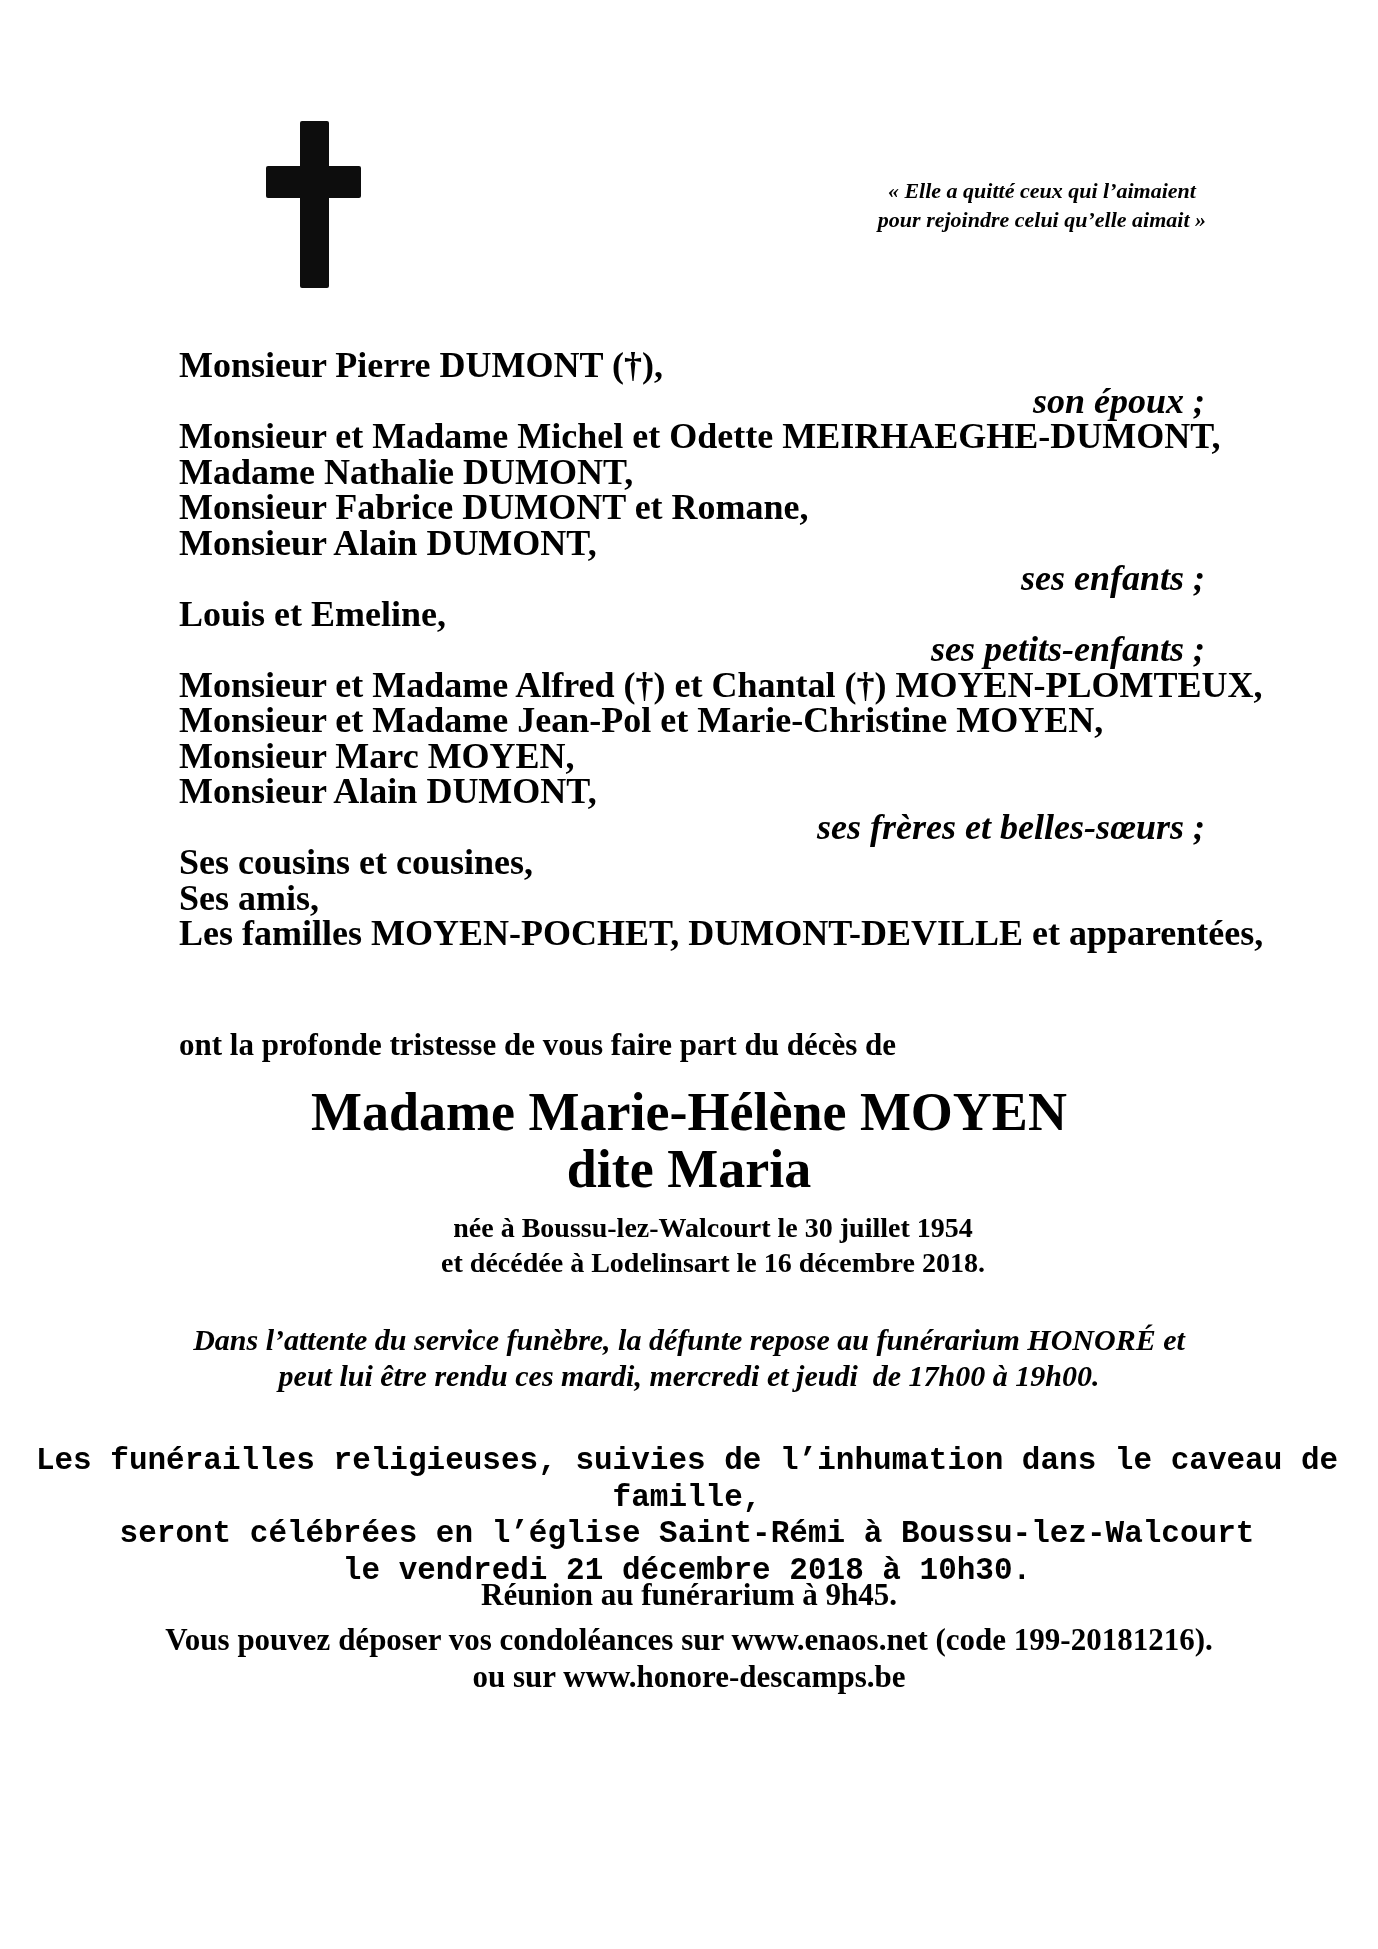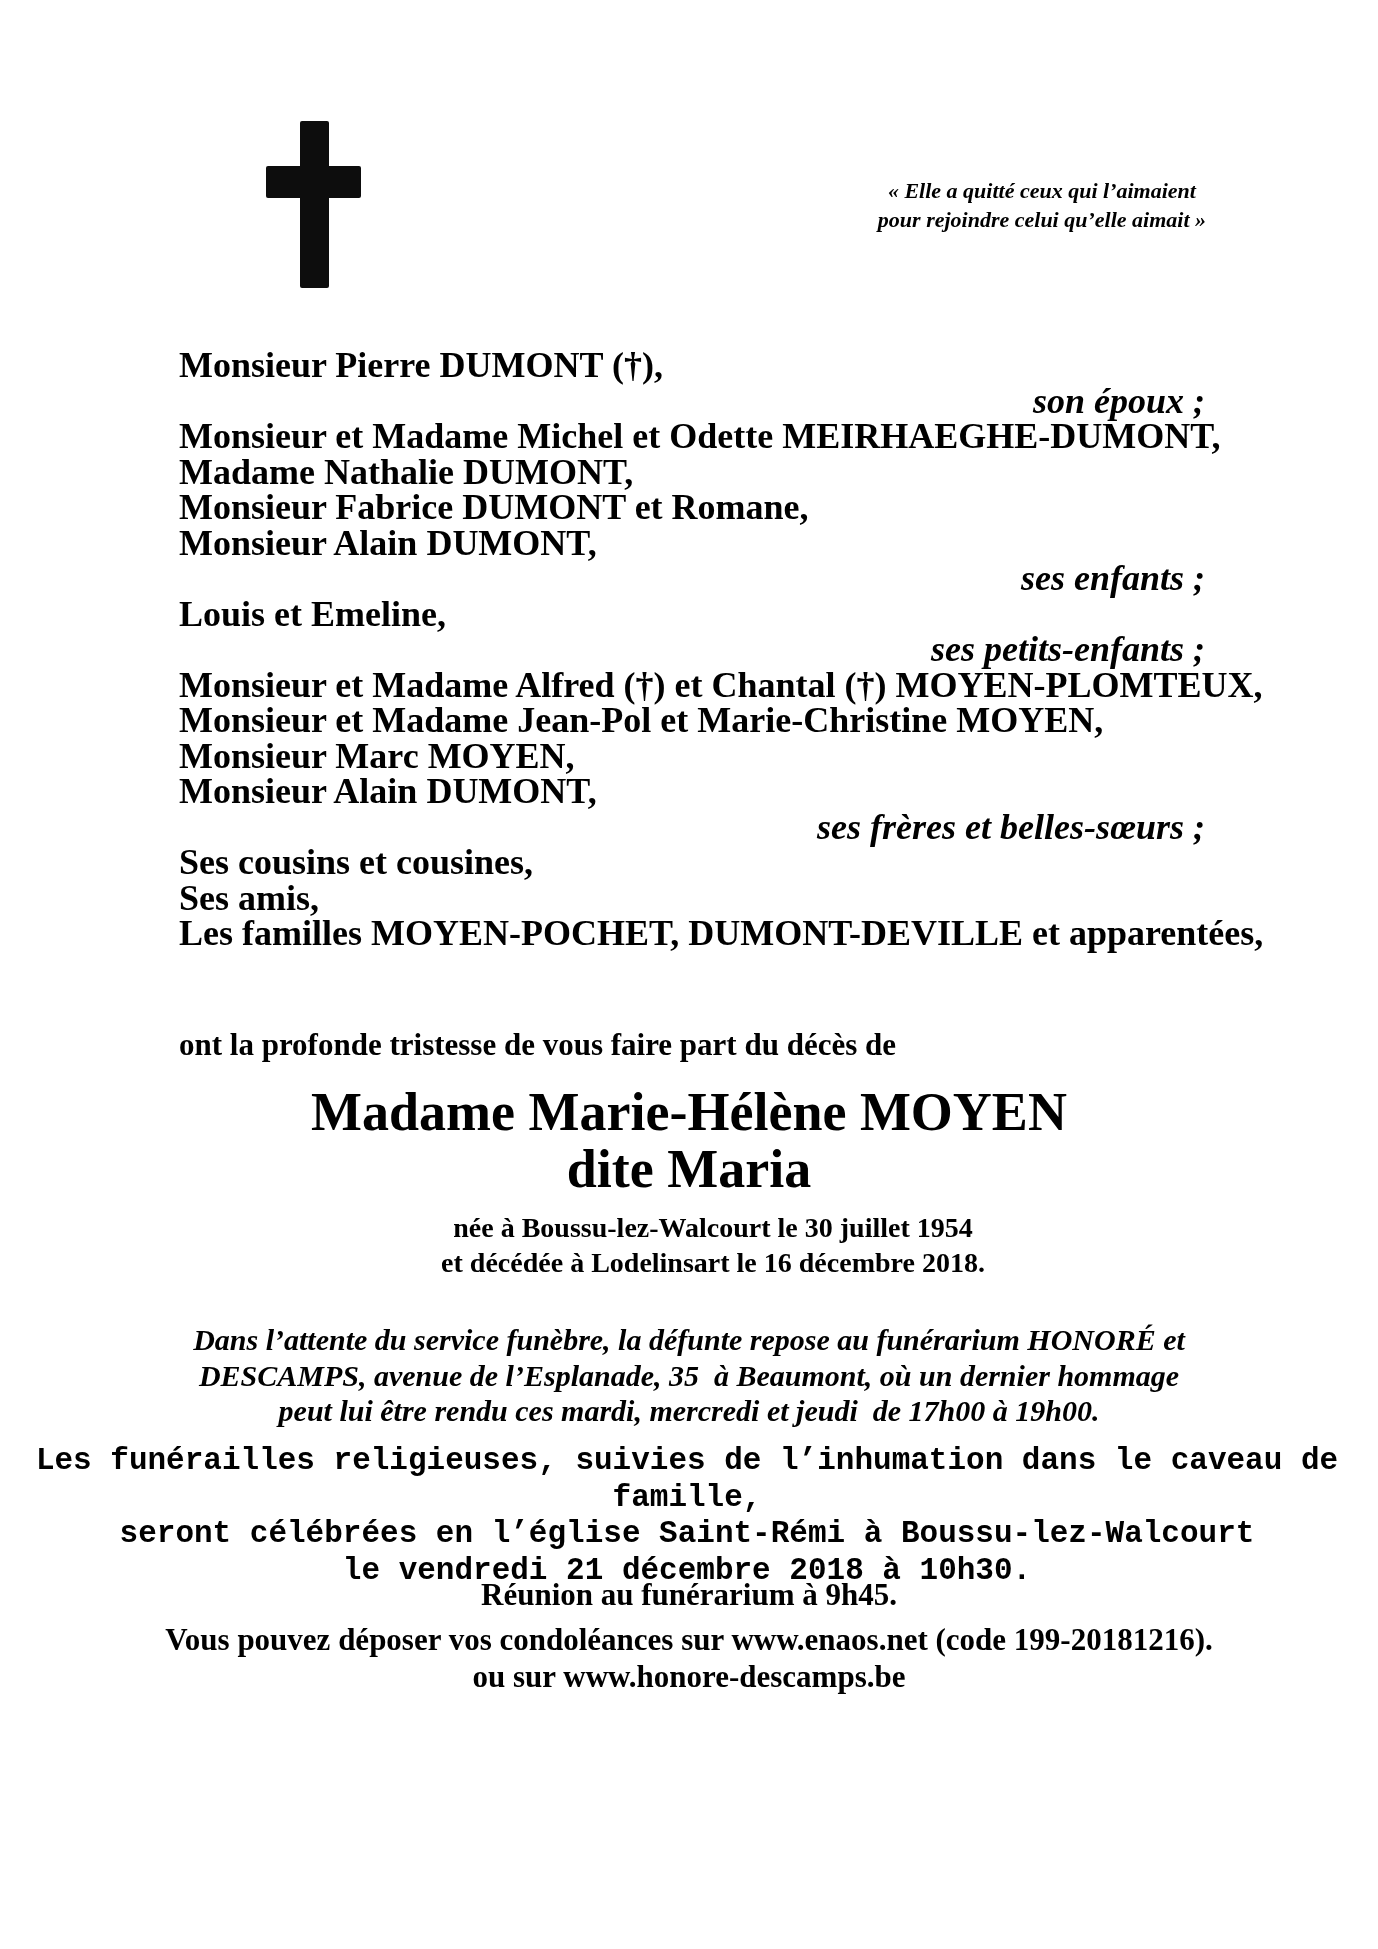--- a/index.html
+++ b/index.html
@@ -212,21 +212,20 @@
     <div>dite Maria</div>
   </div>
 
   <div class="vitals">
     <div>née à Boussu-lez-Walcourt le 30 juillet 1954</div>
     <div>et décédée à Lodelinsart le 16 décembre 2018.</div>
   </div>
 
   <div class="repose">
     <div class="line">Dans l’attente du service funèbre, la défunte repose au funérarium HONORÉ et</div>
-    <div class="line">DESCAMPS, avenue de l’Esplanade, 35  à Beaumont, où un dernier hommage</div>
     <div class="line">peut lui être rendu ces mardi, mercredi et jeudi  de 17h00 à 19h00.</div>
   </div>
 
   <div class="funeral">
     <div>Les funérailles religieuses, suivies de l’inhumation dans le caveau de famille,</div>
     <div>seront célébrées en l’église Saint-Rémi à Boussu-lez-Walcourt</div>
     <div>le vendredi 21 décembre 2018 à 10h30.</div>
   </div>
 
   <div class="meeting">Réunion au funérarium à 9h45.</div>

